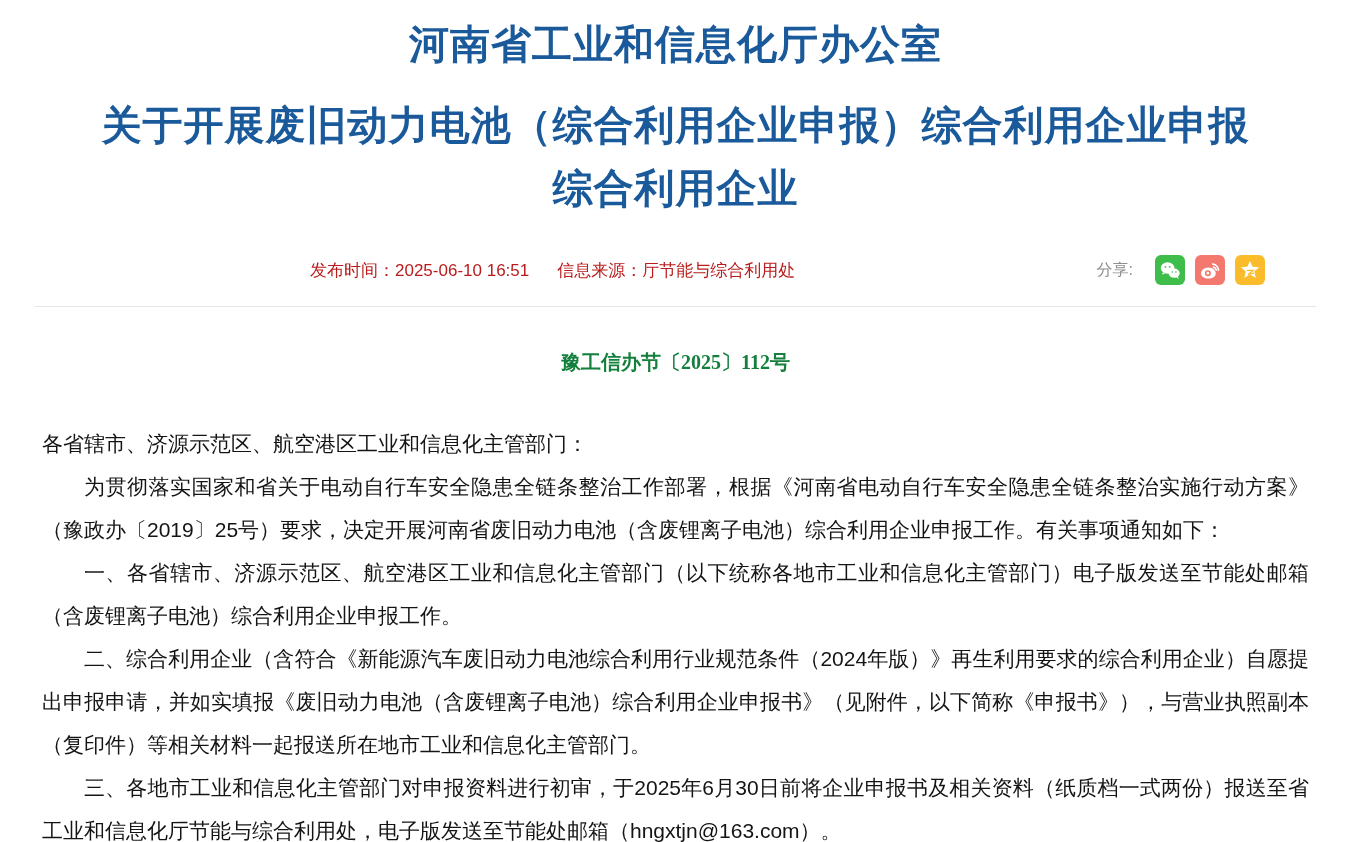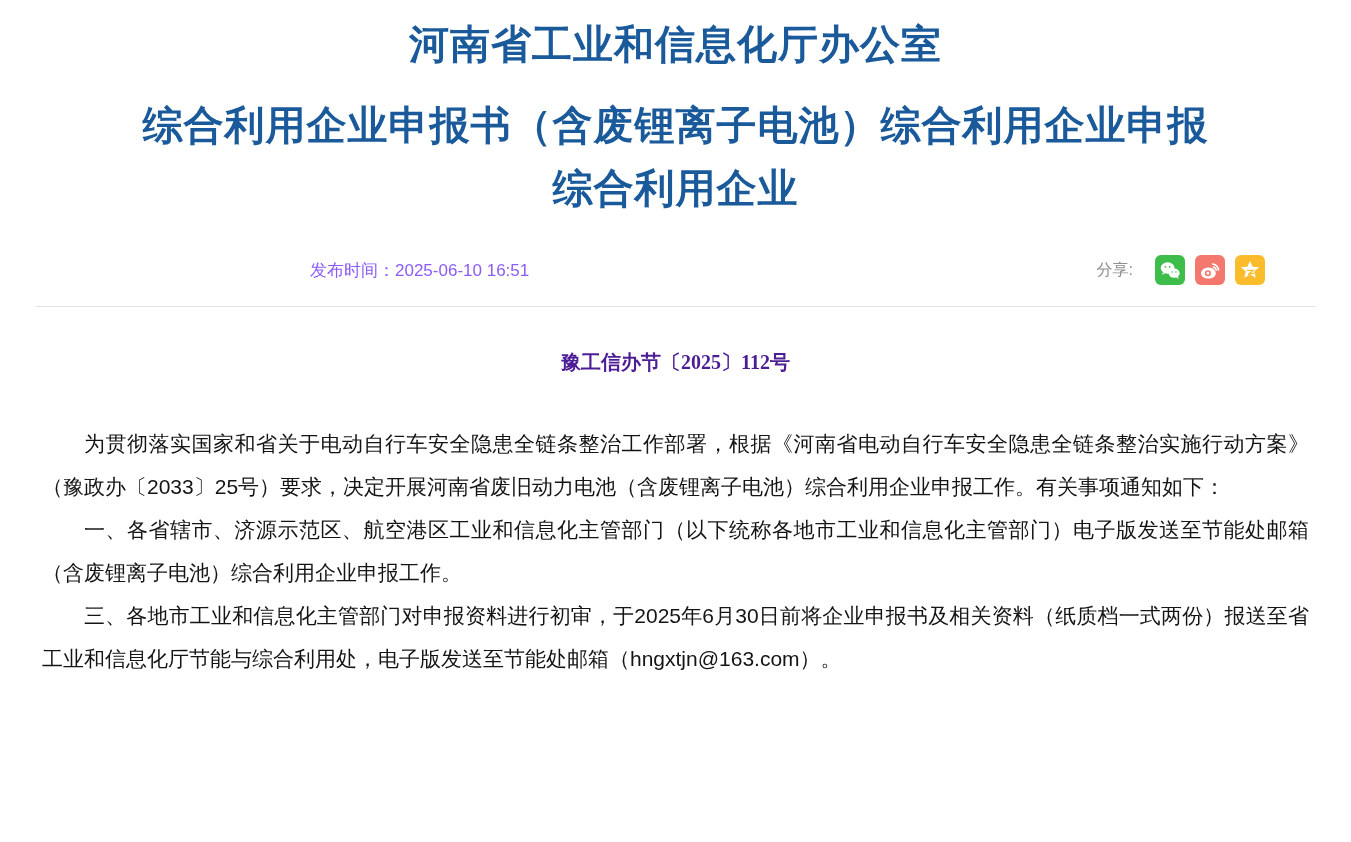--- a/index.html
+++ b/index.html
@@ -24,21 +24,21 @@
 
   
   .meta-row{
     display:flex;
     align-items:center;
     margin-top:30px;
     padding:0 86px 0 310px;
     height:40px;
   }
   .meta-text{
-    color:#8b5cf6;
+    color:#b91c1c;
     font-size:17px;
     white-space:nowrap;
   }
   .meta-source{margin-left:28px;}
   .share{
     margin-left:auto;
     display:flex;
     align-items:center;
     justify-content:space-between;
   }
@@ -58,47 +58,48 @@
     margin:16px 35px 0 35px;
   }
 
   
   .doc-number{
     margin-top:42px;
     text-align:center;
     font-family:"Liberation Serif","DejaVu Serif",serif;
     font-weight:bold;
     font-size:20px;
-    color:#4c1d95;
+    color:#15803d;
   }
 
   
   .article{
     margin:46px 42px 0 42px;
     font-size:21px;
     line-height:43px;
     text-align:justify;
     color:#141414;
   }
   .article p{margin:0;}
   .article p.indent{text-indent:2em;}
 </style>
 </head>
 <body>
 
 <div class="page">
 
   <div class="title-block" style="--title-c: #1a5a9b;">
     <div class="title-line-1">河南省工业和信息化厅办公室</div>
-    <div>综合利用企业申报书（含废锂离子电池）综合利用企业申报</div>
+    <div>关于开展废旧动力电池（综合利用企业申报）综合利用企业申报</div>
     <div>综合利用企业</div>
   </div>
 
   <div class="meta-row">
     <span class="meta-text"><span>发布时间：</span><span>2025-06-10 16:51</span></span>
+    <span class="meta-text meta-source"><span>信息来源：</span><span>厅节能与综合利用处</span></span>
 
     <div class="share">
       <span class="share-label">分享:</span>
 
       <span class="share-btn" style="--c: #3ebd4a;">
         <svg width="24" height="24" viewBox="0 0 30 30">
           <ellipse cx="12" cy="12.5" rx="8.6" ry="7.2" fill="#ffffff"></ellipse>
           <path d="M6 18 L5 21 L9 19 Z" fill="#ffffff"></path>
           <circle cx="9.2" cy="11" r="1.15" fill="var(--c,#3ebd4a)"></circle>
           <circle cx="14.6" cy="11" r="1.15" fill="var(--c,#3ebd4a)"></circle>
@@ -126,18 +127,20 @@
         </svg>
       </span>
     </div>
   </div>
 
   <div class="divider"></div>
 
   <div class="doc-number">豫工信办节〔2025〕112号</div>
 
   <div class="article">
-    <p class="indent">为贯彻落实国家和省关于电动自行车安全隐患全链条整治工作部署，根据《河南省电动自行车安全隐患全链条整治实施行动方案》（豫政办〔2033〕25号）要求，决定开展河南省废旧动力电池（含废锂离子电池）综合利用企业申报工作。有关事项通知如下：</p>
+    <p>各省辖市、济源示范区、航空港区工业和信息化主管部门：</p>
+    <p class="indent">为贯彻落实国家和省关于电动自行车安全隐患全链条整治工作部署，根据《河南省电动自行车安全隐患全链条整治实施行动方案》（豫政办〔2019〕25号）要求，决定开展河南省废旧动力电池（含废锂离子电池）综合利用企业申报工作。有关事项通知如下：</p>
     <p class="indent">一、各省辖市、济源示范区、航空港区工业和信息化主管部门（以下统称各地市工业和信息化主管部门）电子版发送至节能处邮箱（含废锂离子电池）综合利用企业申报工作。</p>
+    <p class="indent">二、综合利用企业（含符合《新能源汽车废旧动力电池综合利用行业规范条件（2024年版）》再生利用要求的综合利用企业）自愿提出申报申请，并如实填报《废旧动力电池（含废锂离子电池）综合利用企业申报书》（见附件，以下简称《申报书》），与营业执照副本（复印件）等相关材料一起报送所在地市工业和信息化主管部门。</p>
     <p class="indent">三、各地市工业和信息化主管部门对申报资料进行初审，于2025年6月30日前将企业申报书及相关资料（纸质档一式两份）报送至省工业和信息化厅节能与综合利用处，电子版发送至节能处邮箱（hngxtjn@163.com）。</p>
   </div>
 
 </div>
 
 </body></html>

